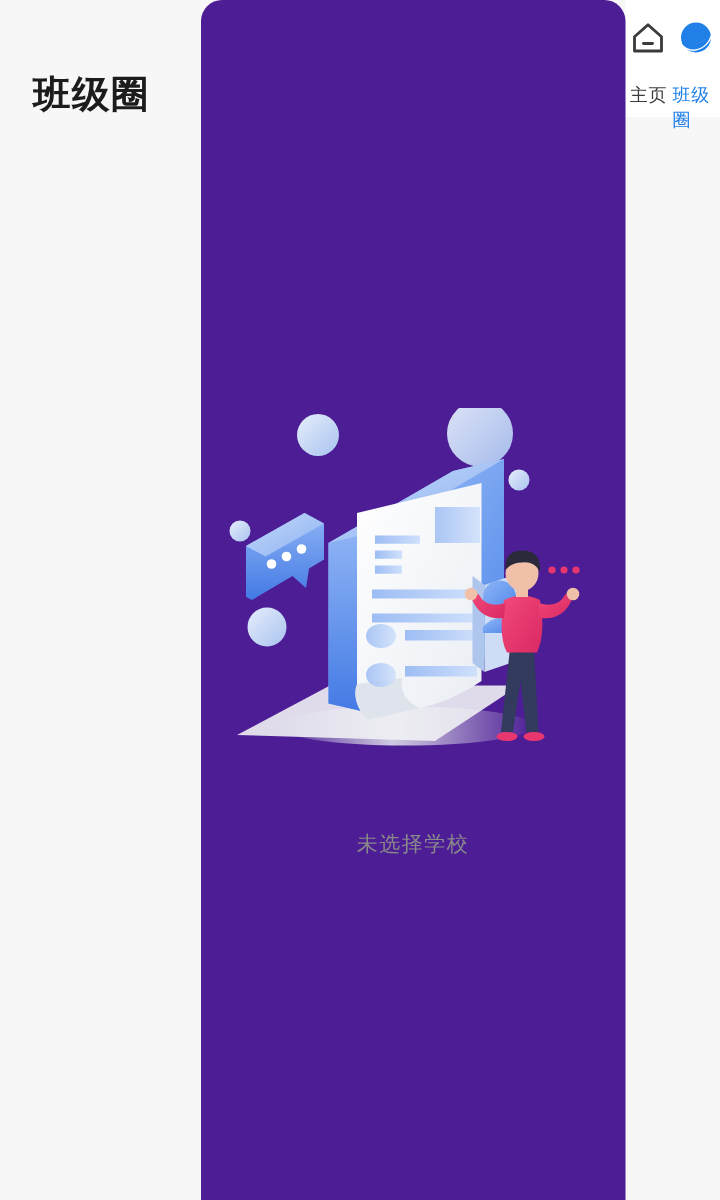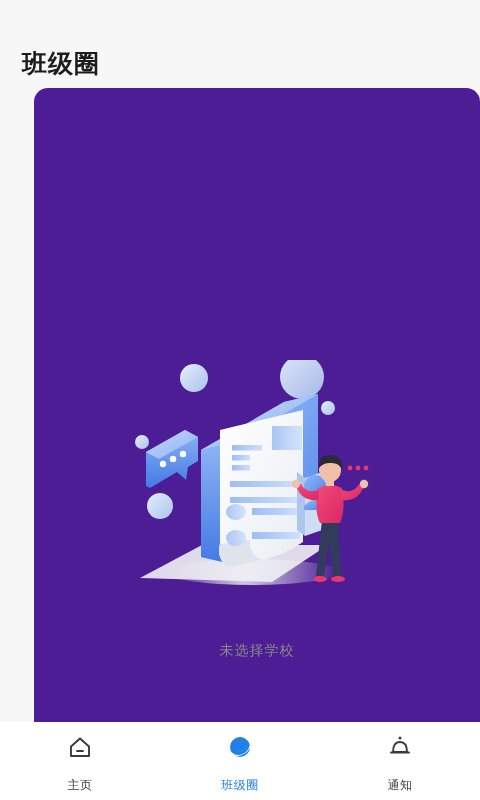--- a/index.html
+++ b/index.html
@@ -6,21 +6,21 @@
   html, body {
     width:480px; height:800px;
     font-family:"Liberation Sans","DejaVu Sans",sans-serif;
     background:#ffffff;
     overflow:hidden;
   }
   .phone {
     position:relative;
     width:480px; height:800px;
     background:#f7f7f7;
-    display:flex; flex-direction:column;
+    display:flex; flex-direction:row;
   }
   
   .header {
     height:88px;
     background:#f7f7f7;
     display:flex; align-items:flex-end;
     padding:0 0 12px 22px;
     flex:0 0 auto;
   }
   .header-title {
@@ -241,27 +241,17 @@
       <span class="tab-icon">
         <svg viewBox="0 0 26 26" width="26" height="26">
           <circle cx="13" cy="13" r="10" fill="#2080e8"></circle>
           <path d="M2 17 Q13 22 25 9 Q22 20 12 22 Q5 22 2 17 Z" fill="#ffffff"></path>
           <path d="M3.5 16.8 Q13 21 23 10.5 Q21 19.5 12.2 21 Q6 21 3.5 16.8 Z" fill="#2080e8"></path>
         </svg>
       </span>
       <span class="tab-label">班级圈</span>
     </div>
 
-    <div class="tab">
-      <span class="tab-icon">
-        <svg viewBox="0 0 26 26" width="26" height="26">
-          <circle cx="13" cy="4" r="1.5" fill="#3b3b3b"></circle>
-          <path d="M6 18 Q6 8 13 8 Q20 8 20 18 Z" fill="none" stroke="#3b3b3b" stroke-width="1.9" stroke-linejoin="round"></path>
-          <line x1="4" y1="18.5" x2="22" y2="18.5" stroke="#3b3b3b" stroke-width="1.9" stroke-linecap="round"></line>
-        </svg>
-      </span>
-      <span class="tab-label">通知</span>
-    </div>
 
 
   </div>
 
 </div>
 
 </body></html>

